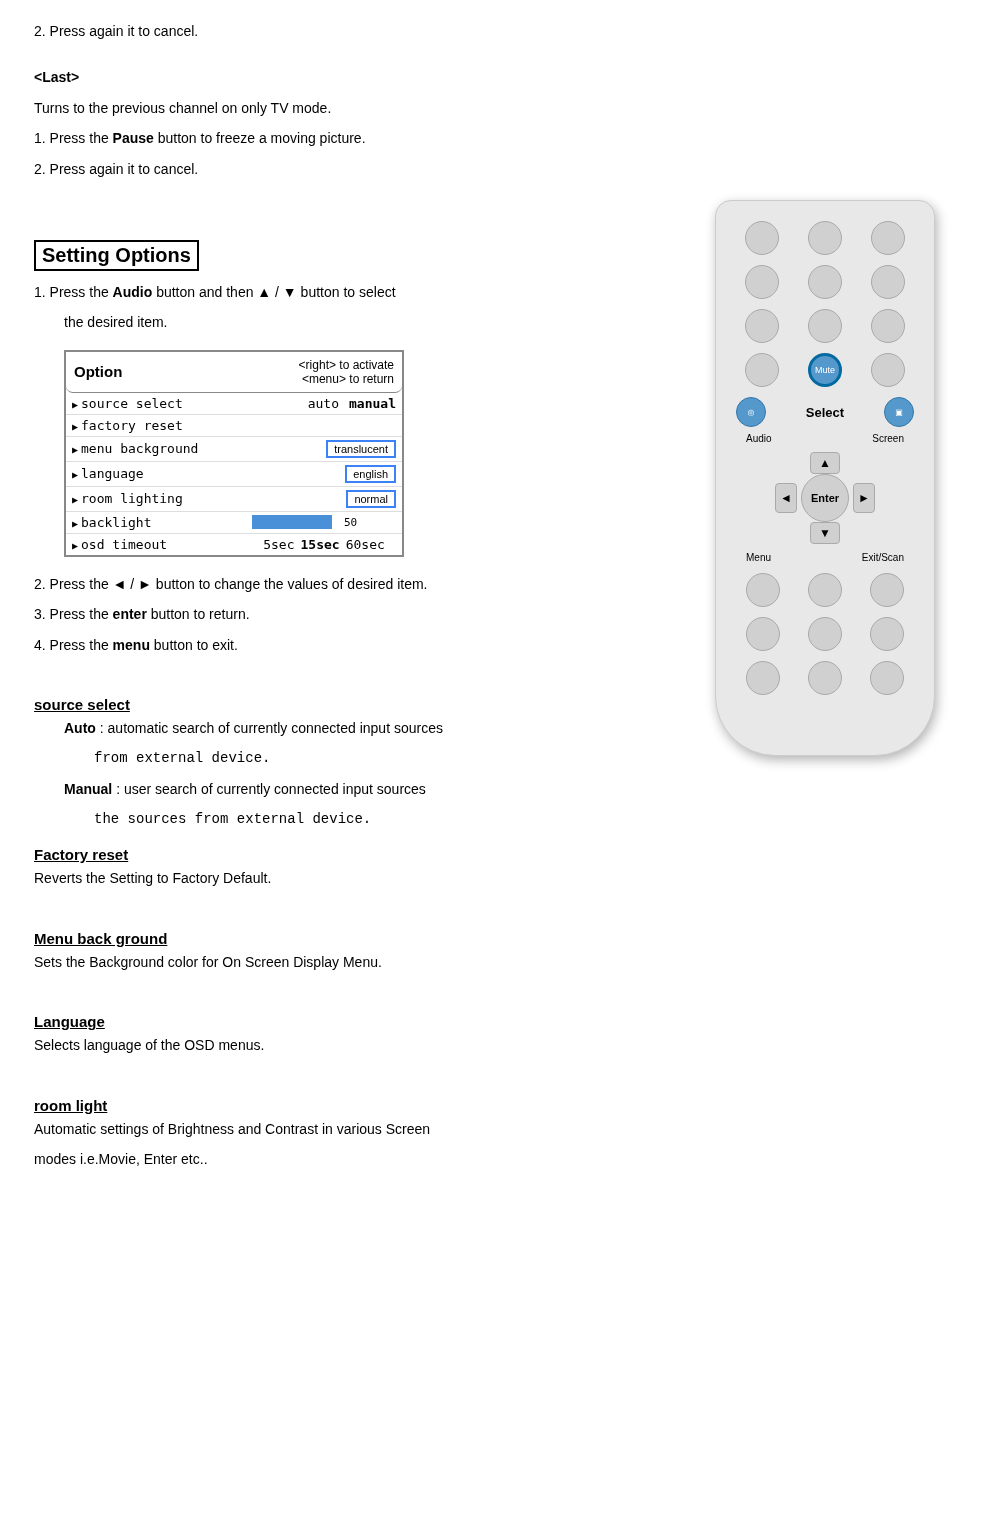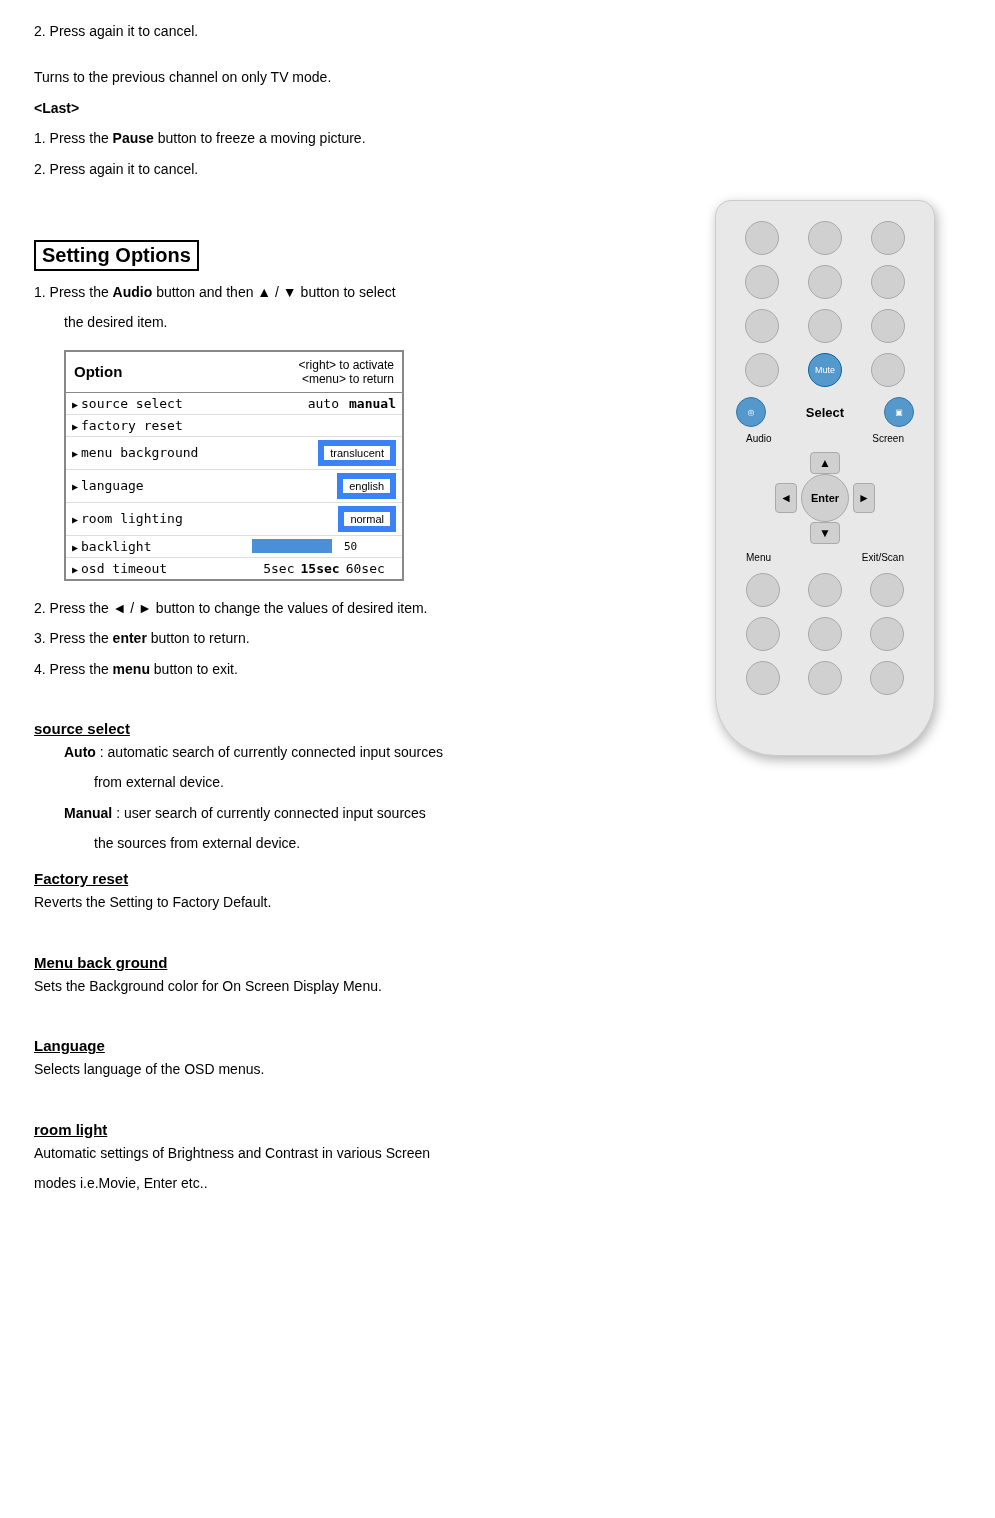--- a/index.html
+++ b/index.html
@@ -45,20 +45,21 @@
       font-family: monospace;
       font-size: 13px;
     }
     .option-header {
       display: flex;
       justify-content: space-between;
       align-items: center;
       padding: 6px 8px;
       border-bottom: 1px solid #888;
       background: #fff;
+      border-radius: 7px;
     }
     .option-header-left {
       font-family: Arial, sans-serif;
       font-size: 15px;
       font-weight: bold;
     }
     .option-header-right {
       font-family: Arial, sans-serif;
       font-size: 12px;
       text-align: right;
@@ -78,21 +79,21 @@
       content: '▶';
       font-size: 10px;
       margin-right: 3px;
     }
     .option-value {
       flex: 1;
       text-align: right;
       font-family: monospace;
     }
     .opt-box {
-      border: 6px solid #3b82f6;
+      border: 2px solid #3b82f6;
       padding: 1px 6px;
       font-size: 11px;
       font-family: Arial, sans-serif;
       display: inline-block;
     }
     .source-row .option-value {
       display: flex;
       gap: 10px;
       justify-content: flex-end;
     }
@@ -142,21 +143,21 @@
       justify-content: center;
       margin: 0 auto;
       font-size: 10px;
     }
     .remote-btn-circle.blue {
       background: #5599cc;
       border: 1px solid #3377aa;
     }
     .remote-btn-circle.mute {
       background: #5599cc;
-      border: 1px solid #0369a1;
+      border: 3px solid #0369a1;
       font-size: 11px;
       color: white;
     }
     .select-row {
       display: flex;
       justify-content: space-between;
       align-items: center;
       margin: 6px 0;
     }
     .select-label {
@@ -224,34 +225,34 @@
       margin-top: 10px;
     }
     .audio-screen-row {
       display: flex;
       justify-content: space-between;
       align-items: center;
       margin: 4px 10px;
       font-size: 10px;
     }
     .indent { padding-left: 30px; }
-    .indent2 { padding-left: 60px; }
+    .indent2 { padding-left: 60px; font-family: Liberation Mono, monospace; }
   </style>
 </head>
 <body>
 
 <div class="main-content">
 
   
   <p>2. Press again it to cancel.</p>
 
   <br>
 
+  <p><strong>&lt;Last&gt;</strong></p>
   <p>Turns to the previous channel on only TV mode.</p>
-  <p><strong>&lt;Last&gt;</strong></p>
   <p>
     1. Press the <strong>Pause</strong>
     <span>button to freeze a moving picture.</span>
   </p>
   <p>2. Press again it to cancel.</p>
 
   <br><br>
 
   
   <div class="section-heading">Setting Options</div>

